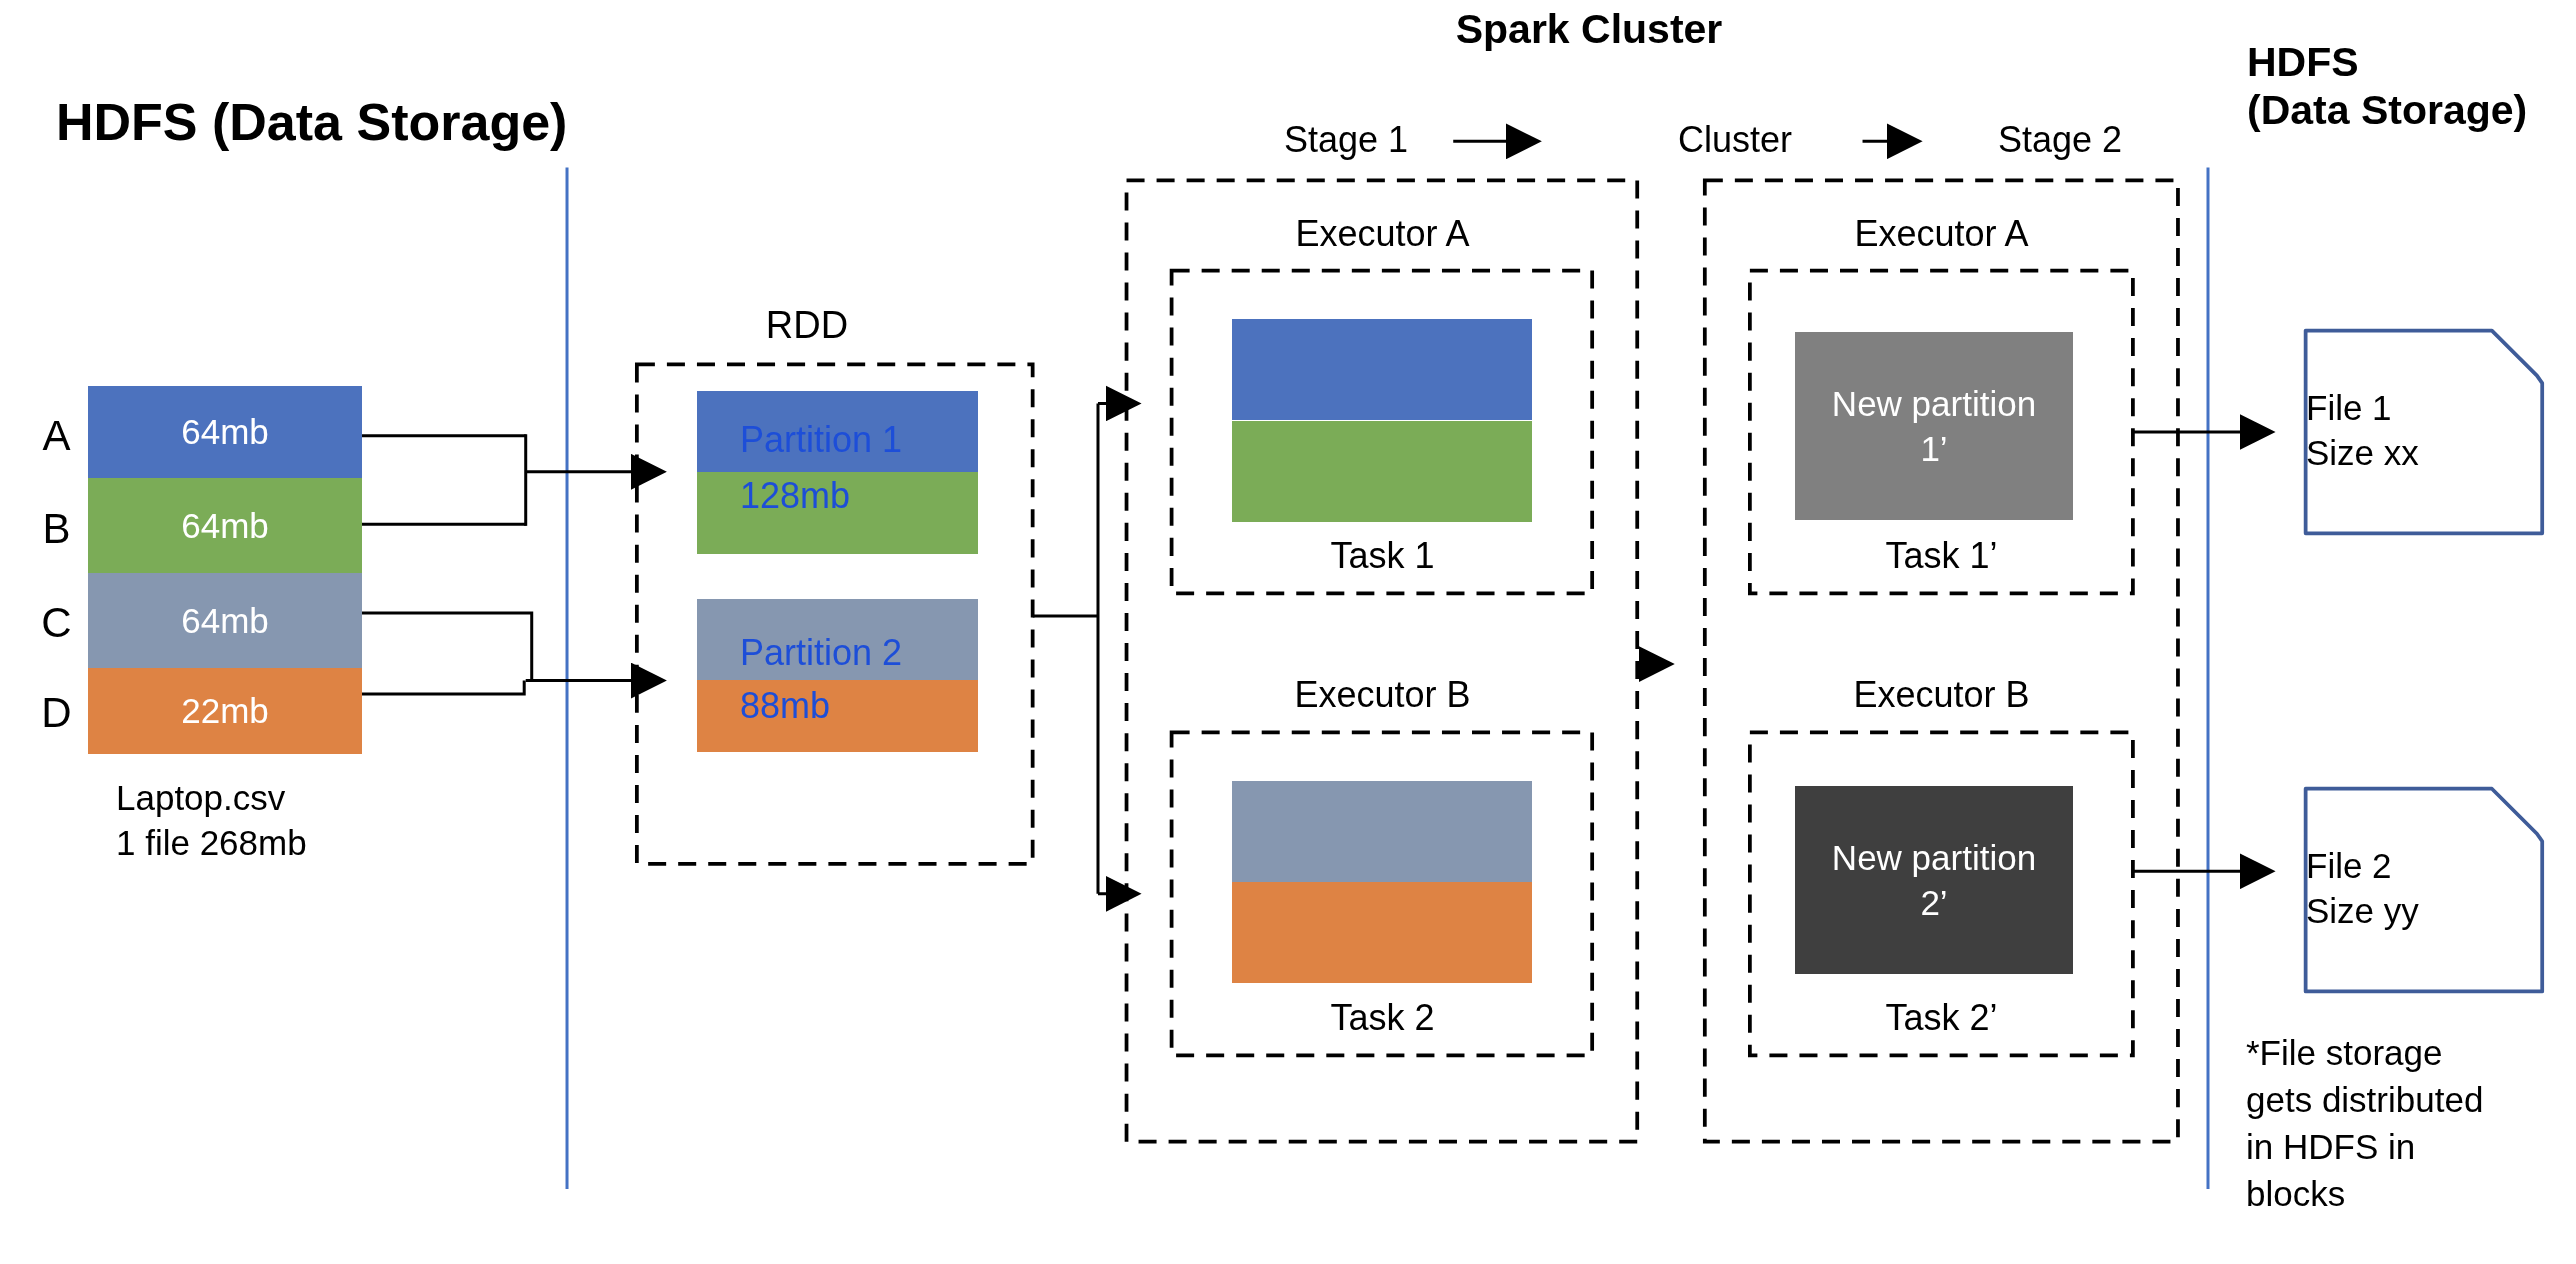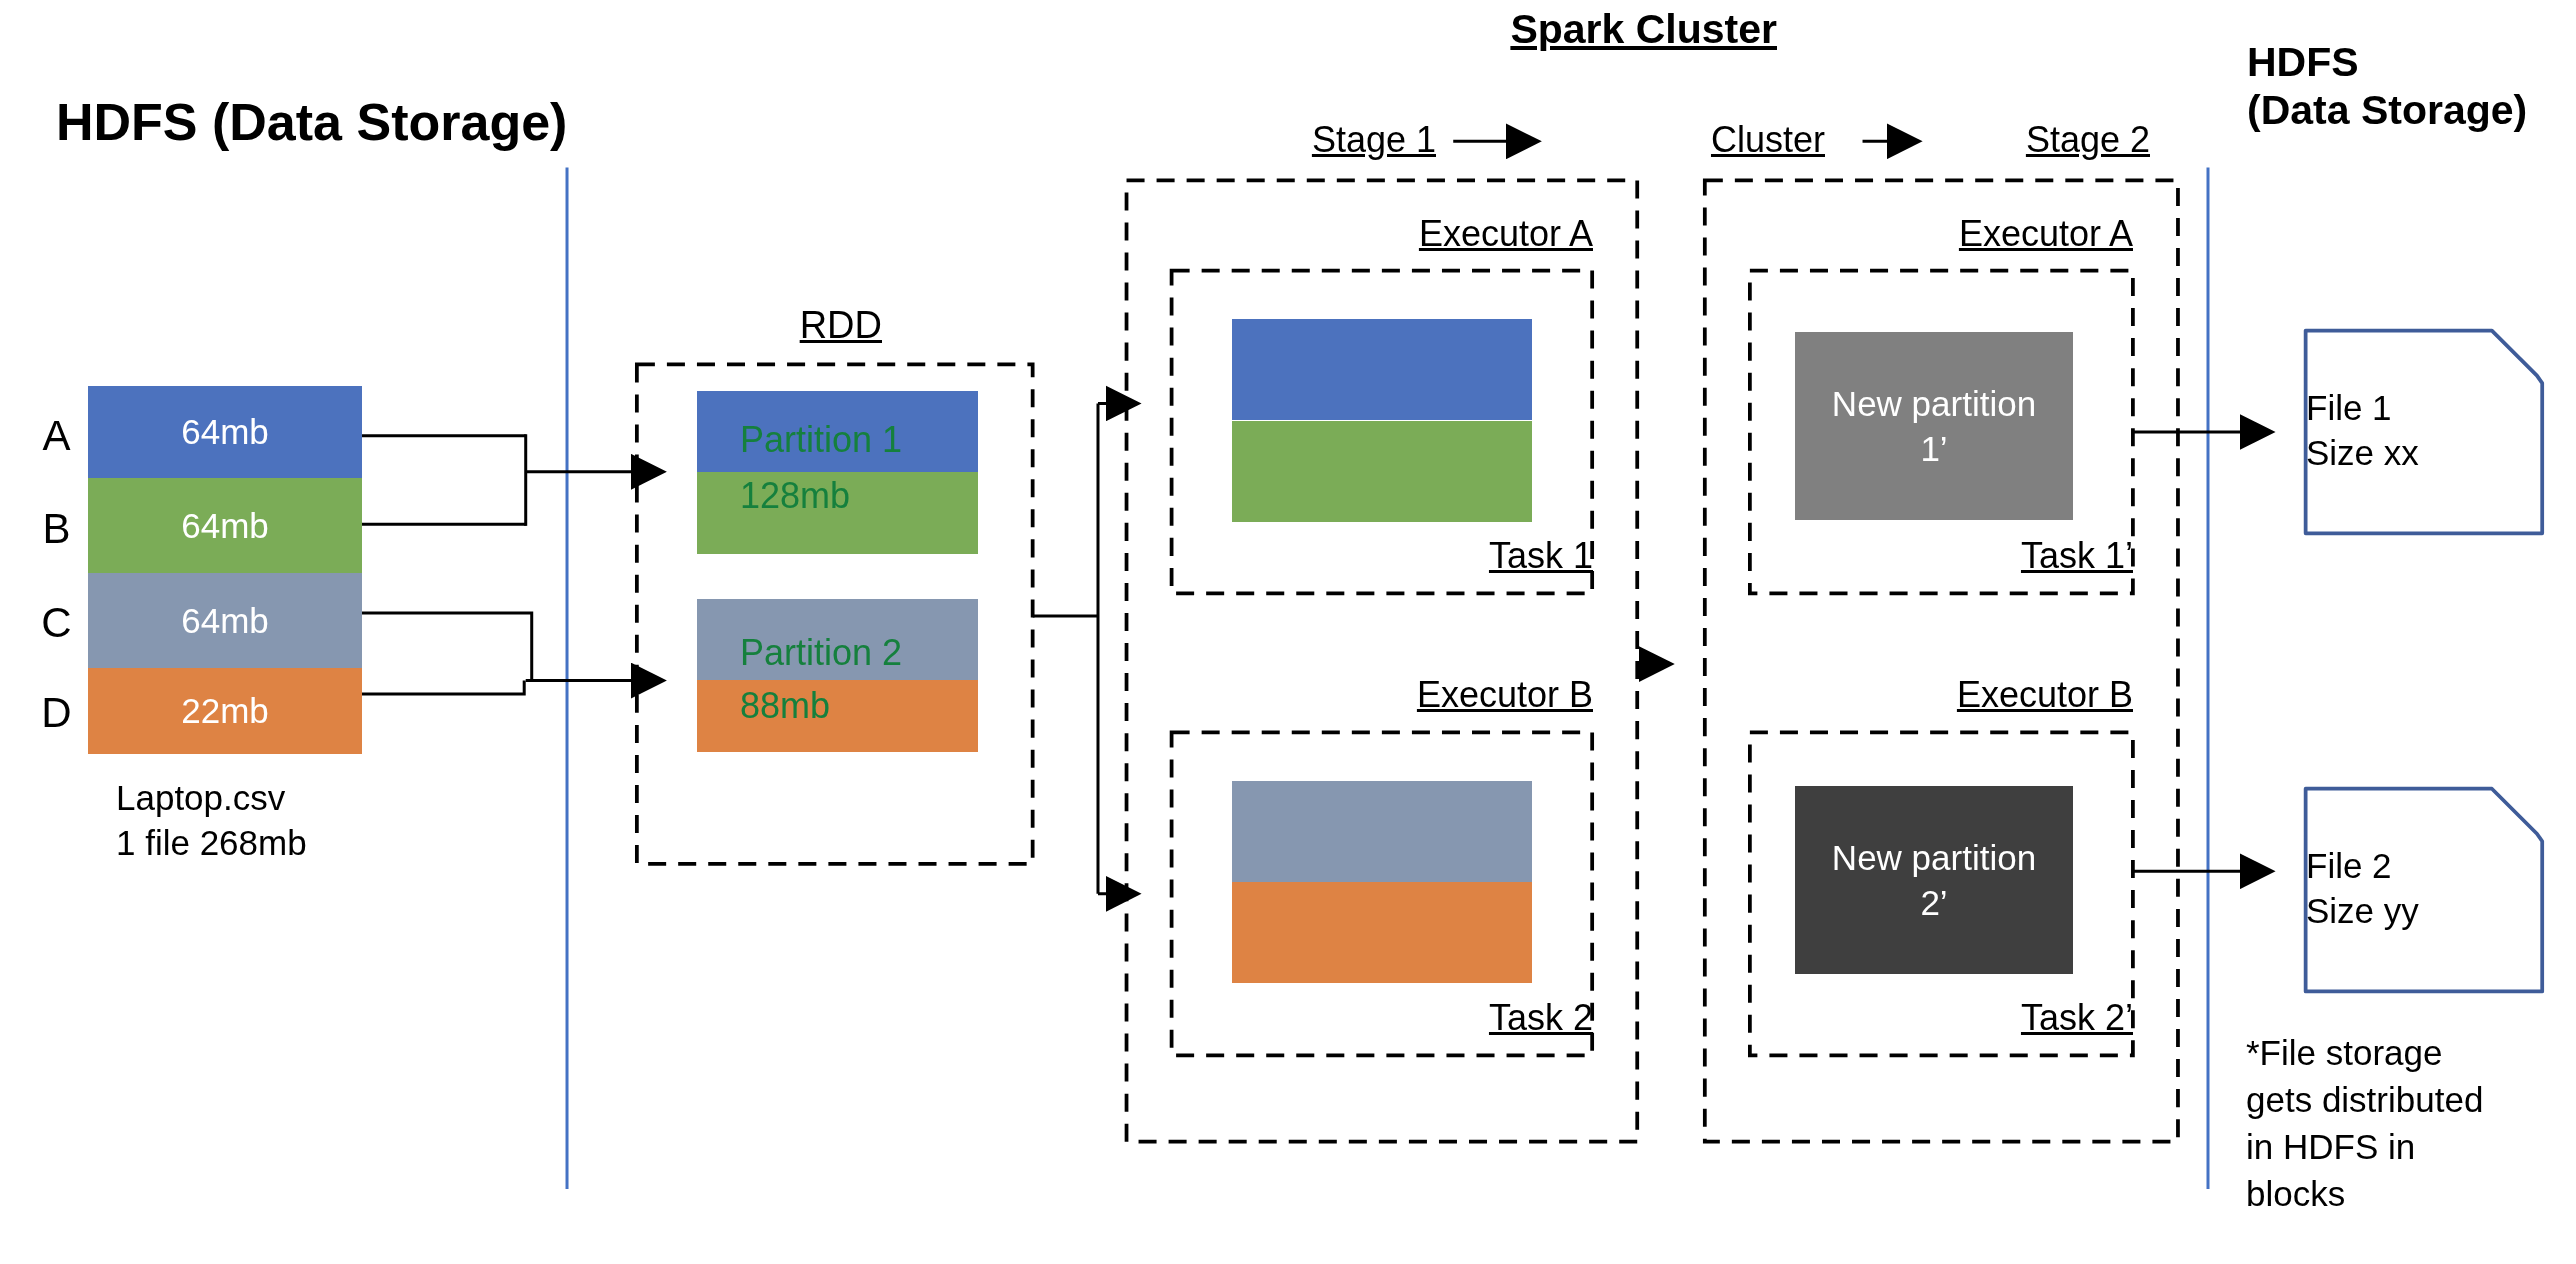--- a/index.html
+++ b/index.html
@@ -1,25 +1,25 @@
 <!DOCTYPE html>
 <html style="font-size:12px"><head>
 <meta charset="utf-8">
 <style>
   html,body{margin:0;padding:0;background:#fff;}
   body{width:2576px;height:1265px;position:relative;overflow:hidden;
        font-family:"Liberation Sans","DejaVu Sans",sans-serif;color:#000;}
   #lines{position:absolute;left:0;top:0;z-index:0;}
   .txt{position:absolute;z-index:2;white-space:pre-line;}
   .bold{font-weight:bold;}
-  .ctr{text-align:right;text-decoration:underline;}
+  .ctr{text-align:center;}
   .blockcell{position:absolute;z-index:1;display:flex;align-items:center;justify-content:center;
              color:#fff;font-size:35px;}
   .halfblock{position:absolute;z-index:1;}
-  .ptxt{position:absolute;z-index:2;font-size:36px;color:#15803d;}
+  .ptxt{position:absolute;z-index:2;font-size:36px;color:#1d4ed8;}
   .rowlabel{position:absolute;z-index:2;font-size:42px;width:53px;text-align:center;}
   .sectlabel{font-size:36px;}
   .newpart{position:absolute;z-index:2;display:flex;flex-direction:column;align-items:center;
            justify-content:center;color:#fff;font-size:35px;line-height:45px;}
   .filetxt{position:absolute;z-index:2;font-size:35px;line-height:45px;}
 </style>
 </head>
 <body>
 
 <svg id="lines" width="2576" height="1265" viewBox="0 0 3430 1684">

